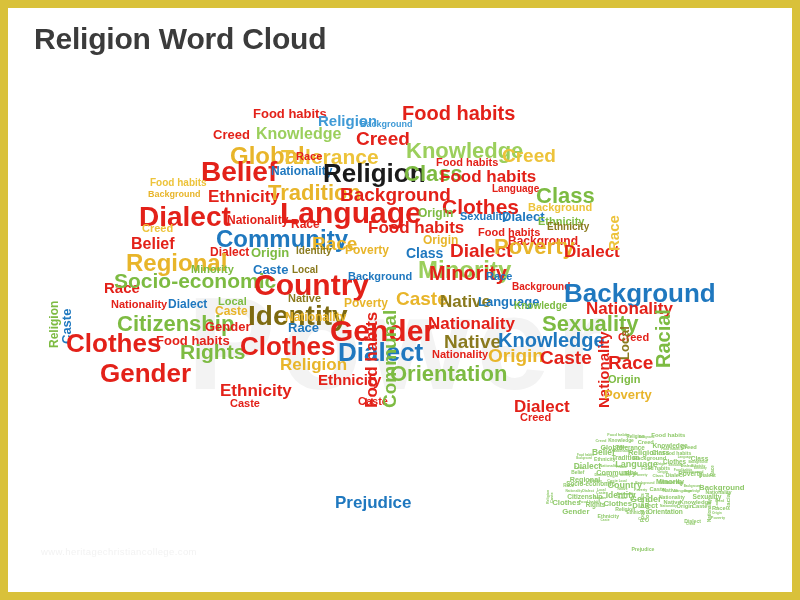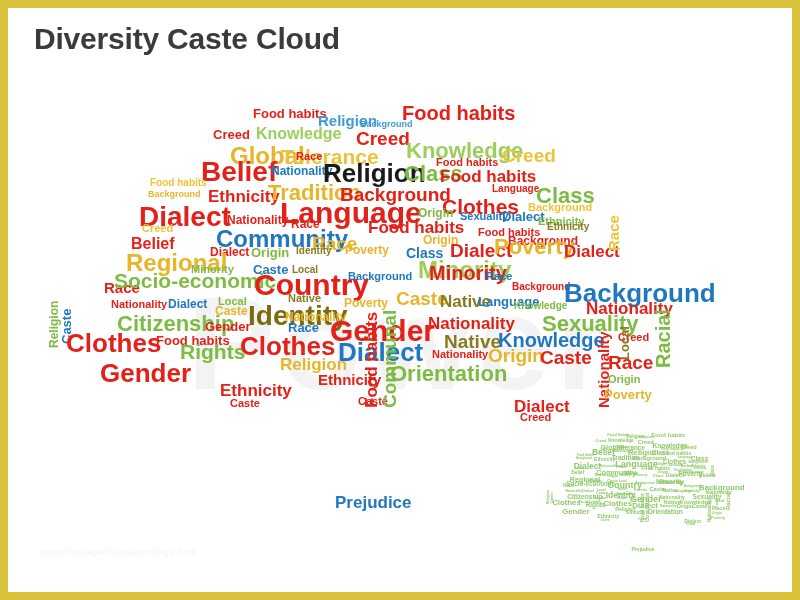--- a/index.html
+++ b/index.html
@@ -67,21 +67,21 @@
     left:545px;top:418px;
     width:232px;height:166px;
   }
   #thumb .w{ font-weight:bold; }
 </style>
 </head>
 <body>
 
 <div id="slide">
 
-  <div id="title">Diversity Caste Cloud</div>
+  <div id="title">Religion Word Cloud</div>
 
   <div id="ghost">Power</div>
 
   <div id="cloud">
       <span class="w" style="left: 245px; top: 99px; font-size: 13px; color: rgb(227, 33, 25);">Food habits</span>
       <span class="w" style="left: 310px; top: 105px; font-size: 15px; color: rgb(63, 154, 214);">Religion</span>
       <span class="w" style="left: 352px; top: 112px; font-size: 9px; color: rgb(63, 154, 214);">Background</span>
       <span class="w" style="left: 394px; top: 95px; font-size: 20px; color: rgb(227, 33, 25);">Food habits</span>
       <span class="w" style="left: 205px; top: 120px; font-size: 13px; color: rgb(227, 33, 25);">Creed</span>
       <span class="w" style="left: 248px; top: 118px; font-size: 16px; color: rgb(155, 207, 92);">Knowledge</span>

